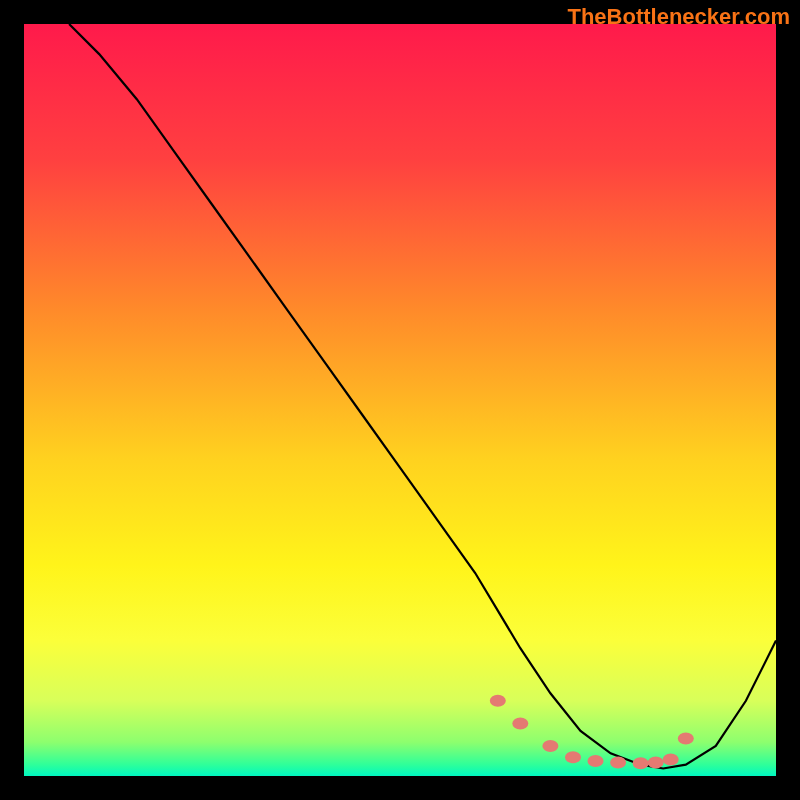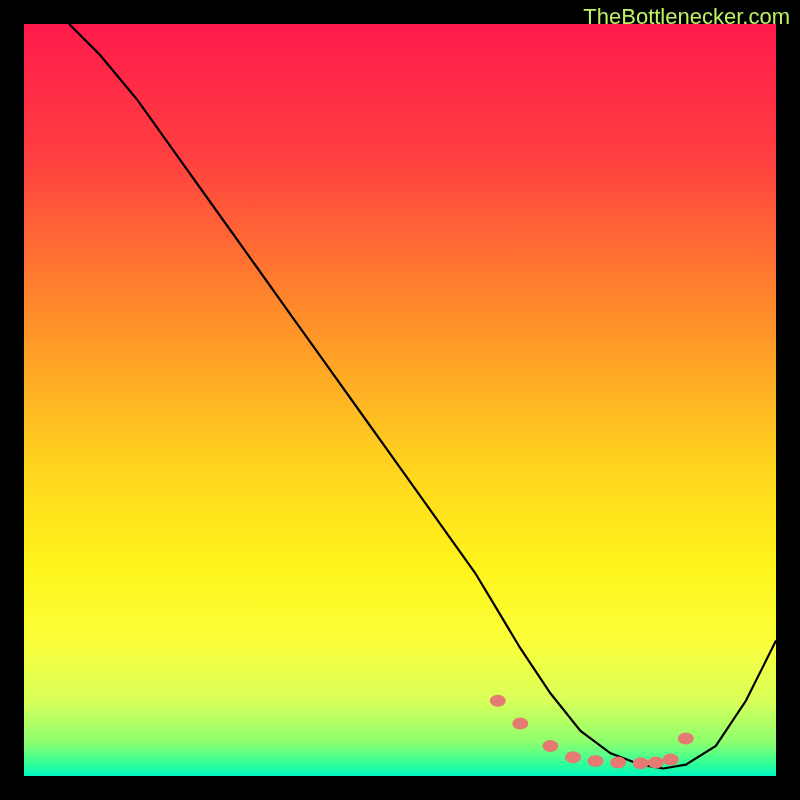--- a/index.html
+++ b/index.html
@@ -8,23 +8,23 @@
     width: 800px;
     height: 800px;
     background: #000;
     position: relative;
     font-family: Arial, Helvetica, sans-serif;
   }
   .watermark {
     position: absolute;
     top: 4px;
     right: 10px;
-    color: #bef264;
+    color: #f97316;
     font-size: 22px;
-    font-weight: 400;
+    font-weight: 700;
     z-index: 10;
   }
   .plot-area {
     position: absolute;
     left: 24px;
     top: 24px;
     width: 752px;
     height: 752px;
   }
   svg { display: block; }

